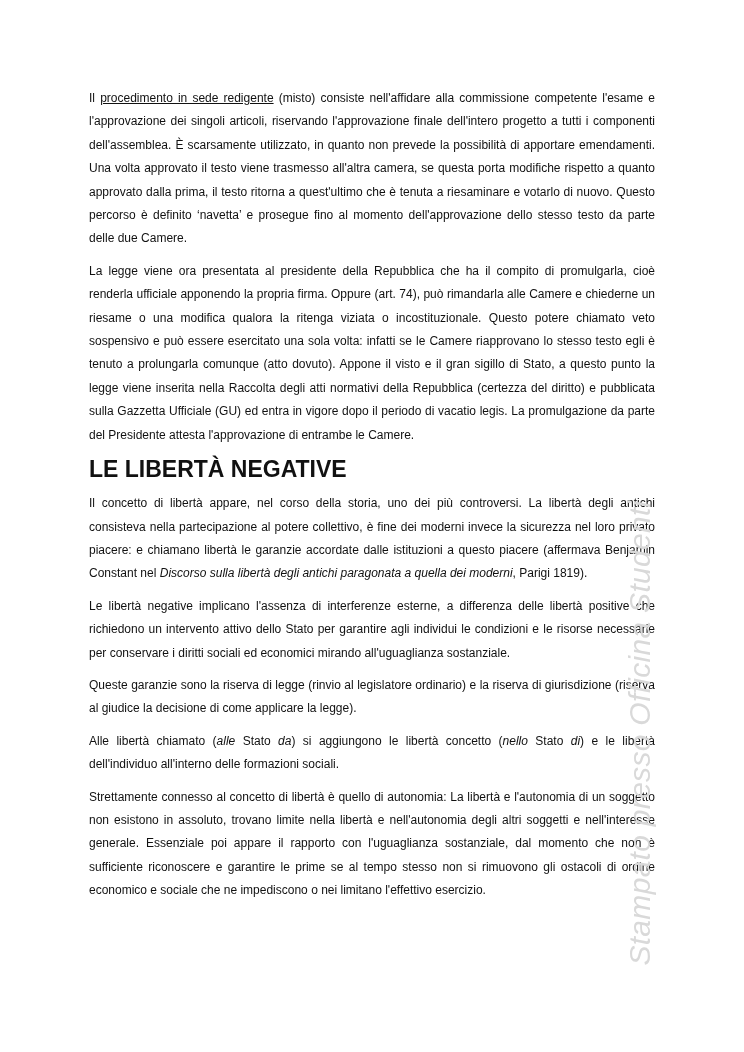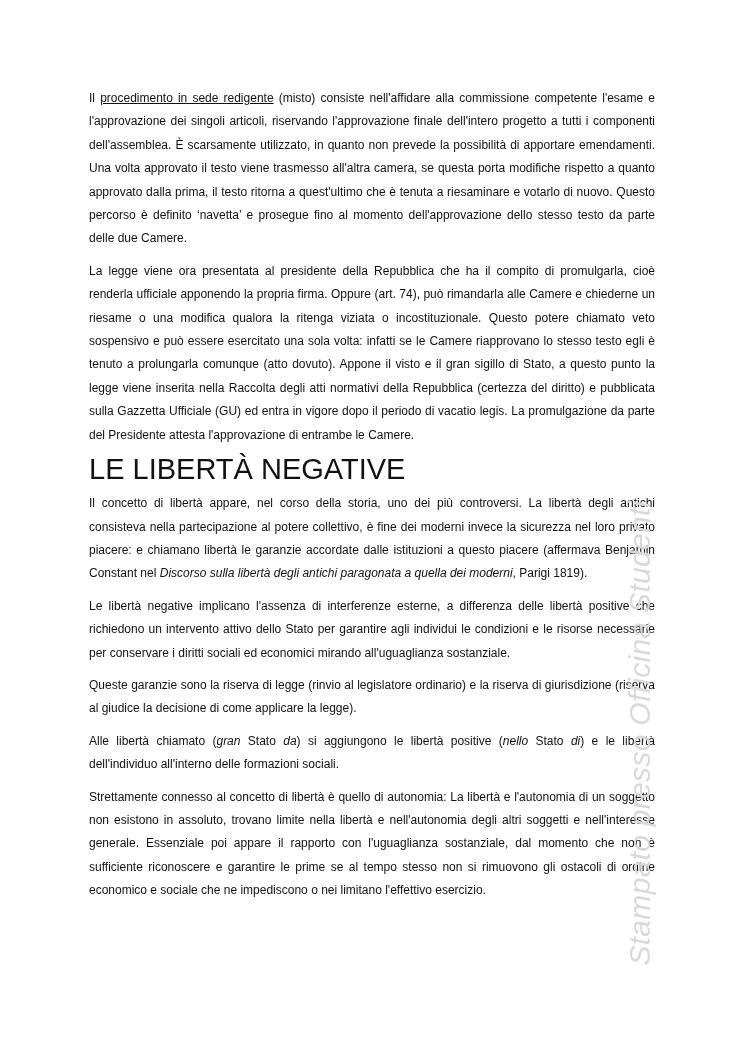--- a/index.html
+++ b/index.html
@@ -38,22 +38,22 @@
       font-weight: bold;
       line-height: 20px;
       margin: 2px 0 9px 0;
       letter-spacing: 0;
     }
     .subheading .num {
       display: inline-block;
       width: 22px;
     }
     .heading {
-      font-size: 29px;
-      font-weight: normal;
+      font-size: 23px;
+      font-weight: bold;
       line-height: 26px;
       margin: 2px 0 10px 0;
     }
     .watermark {
       position: absolute;
       left: 640px;
       top: 733px;
       transform: translate(-50%, -50%) rotate(-90deg);
       white-space: nowrap;
       font-family: "Liberation Sans", sans-serif;
@@ -75,19 +75,19 @@
   <p class="para">La legge viene ora presentata al presidente della Repubblica che ha il compito di promulgarla, cioè renderla ufficiale apponendo la propria firma. Oppure (art. 74), può rimandarla alle Camere e chiederne un riesame o una modifica qualora la ritenga viziata o incostituzionale. Questo potere chiamato veto sospensivo e può essere esercitato una sola volta: infatti se le Camere riapprovano lo stesso testo egli è tenuto a prolungarla comunque (atto dovuto). Appone il visto e il gran sigillo di Stato, a questo punto la legge viene inserita nella Raccolta degli atti normativi della Repubblica (certezza del diritto) e pubblicata sulla Gazzetta Ufficiale (GU) ed entra in vigore dopo il periodo di vacatio legis. La promulgazione da parte del Presidente attesta l'approvazione di entrambe le Camere.</p>
 
   <h2 class="heading">LE LIBERTÀ NEGATIVE</h2>
 
   <p class="para"><span>Il concetto di libertà appare, nel corso della storia, uno dei più controversi. La libertà degli antichi consisteva nella partecipazione al potere collettivo, è fine dei moderni invece la sicurezza nel loro privato piacere: e chiamano libertà le garanzie accordate dalle istituzioni a questo piacere (affermava Benjamin Constant nel </span><em>Discorso sulla libertà degli antichi paragonata a quella dei moderni</em><span>, Parigi 1819).</span></p>
 
   <p class="para">Le libertà negative implicano l'assenza di interferenze esterne, a differenza delle libertà positive che richiedono un intervento attivo dello Stato per garantire agli individui le condizioni e le risorse necessarie per conservare i diritti sociali ed economici mirando all'uguaglianza sostanziale.</p>
 
   <p class="para">Queste garanzie sono la riserva di legge (rinvio al legislatore ordinario) e la riserva di giurisdizione (riserva al giudice la decisione di come applicare la legge).</p>
 
-  <p class="para"><span>Alle libertà chiamato (</span><em>gran</em><span> Stato </span><em>da</em><span>) si aggiungono le libertà positive (</span><em>nello</em><span> Stato </span><em>di</em><span>) e le libertà dell'individuo all'interno delle formazioni sociali.</span></p>
+  <p class="para"><span>Alle libertà chiamato (</span><em>alle</em><span> Stato </span><em>da</em><span>) si aggiungono le libertà concetto (</span><em>nello</em><span> Stato </span><em>di</em><span>) e le libertà dell'individuo all'interno delle formazioni sociali.</span></p>
 
   <p class="para">Strettamente connesso al concetto di libertà è quello di autonomia: La libertà e l'autonomia di un soggetto non esistono in assoluto, trovano limite nella libertà e nell'autonomia degli altri soggetti e nell'interesse generale. Essenziale poi appare il rapporto con l'uguaglianza sostanziale, dal momento che non è sufficiente riconoscere e garantire le prime se al tempo stesso non si rimuovono gli ostacoli di ordine economico e sociale che ne impediscono o nei limitano l'effettivo esercizio.</p>
 
 </div>
 
 <div class="watermark">Stampato presso Officina Studenti</div>
 
 </body></html>

